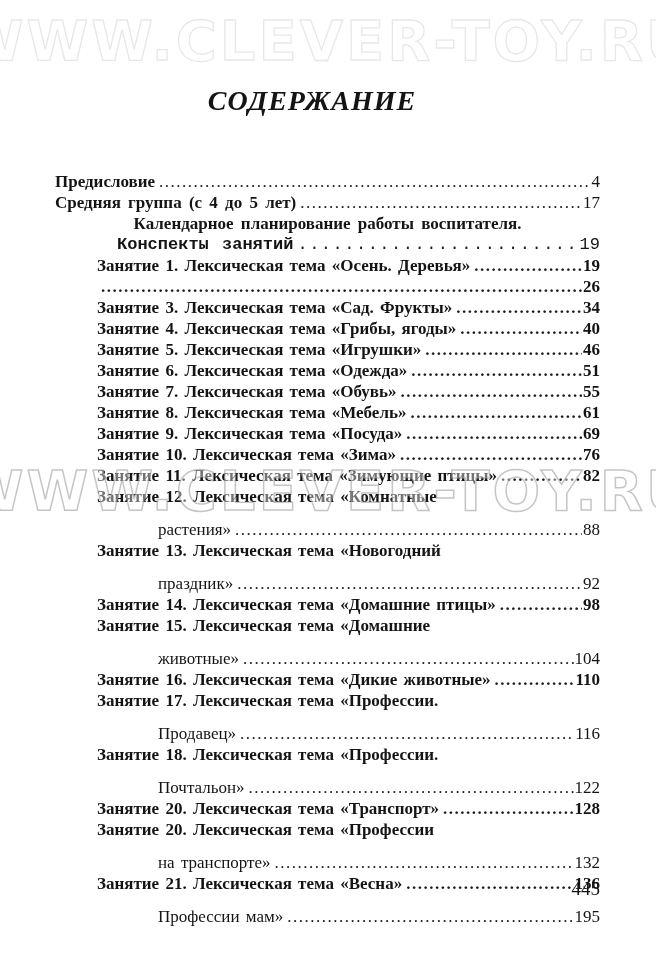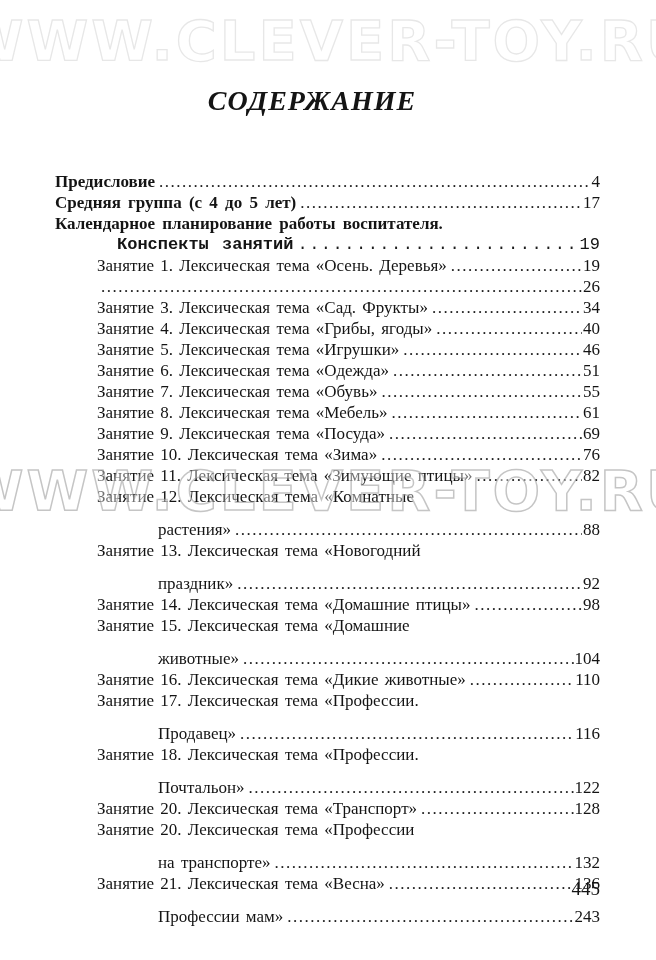--- a/index.html
+++ b/index.html
@@ -36,22 +36,22 @@
     font-size:17px;
   }
   .row .lbl{
     white-space:pre;
     word-spacing:2px;
   }
   .row.bold .lbl{
     font-weight:bold;
     word-spacing:3px;
   }
-  .ind0{padding-left:0;}
-  .ind1{padding-left:42px;}
+  .ind0{padding-left:0;justify-content:center;}
+  .ind1{padding-left:42px;font-weight:bold;}
   .ind2{padding-left:62px;font-family:Liberation Mono, monospace;}
   .ind3{padding-left:103px;margin-top:12px;}
   .dots{
     flex:1 1 auto;
     min-width:0;
     overflow:hidden;
     white-space:nowrap;
     margin:0 1px 0 4px;
     color:#1c1c1c;
   }
@@ -274,19 +274,19 @@
   <div class="row ind1">
     <span class="lbl">Занятие 21. Лексическая тема «Весна»</span>
     <span class="dots"></span>
     <span class="pg">136</span>
   </div>
 
 
   <div class="row ind3">
     <span class="lbl">Профессии мам»</span>
     <span class="dots"></span>
-    <span class="pg">243</span>
+    <span class="pg">195</span>
   </div>
 </div>
 
 <div class="watermark wm-mid">WWW.CLEVER-TOY.RU</div>
 
 <div class="folio">445</div>
 
 </body></html>

